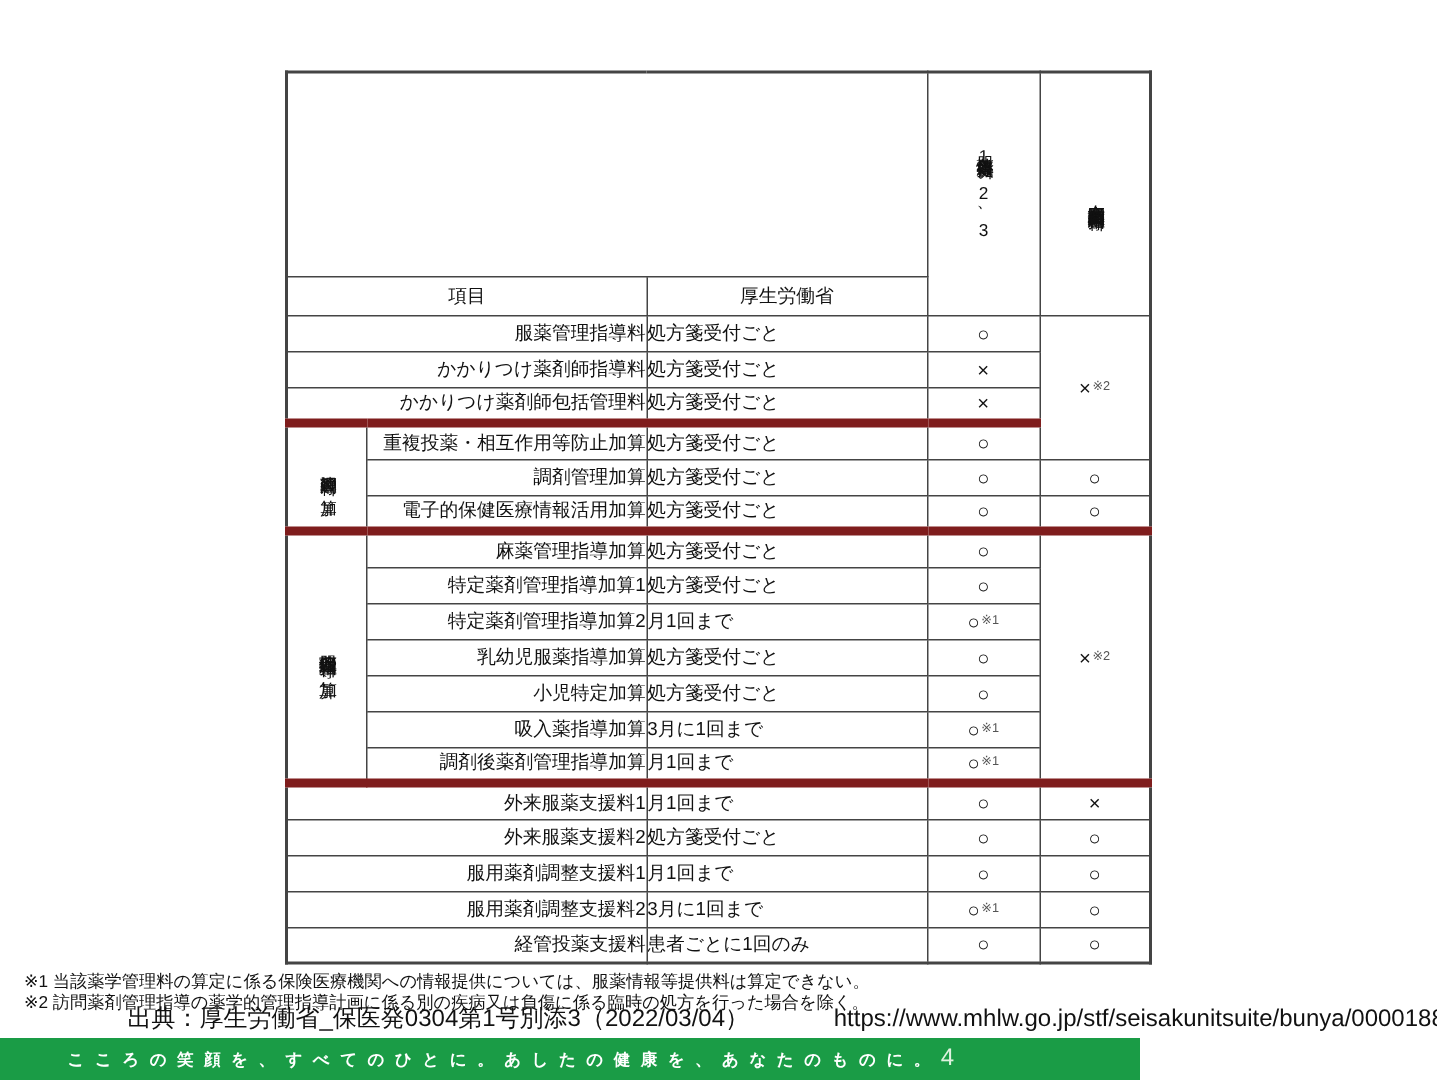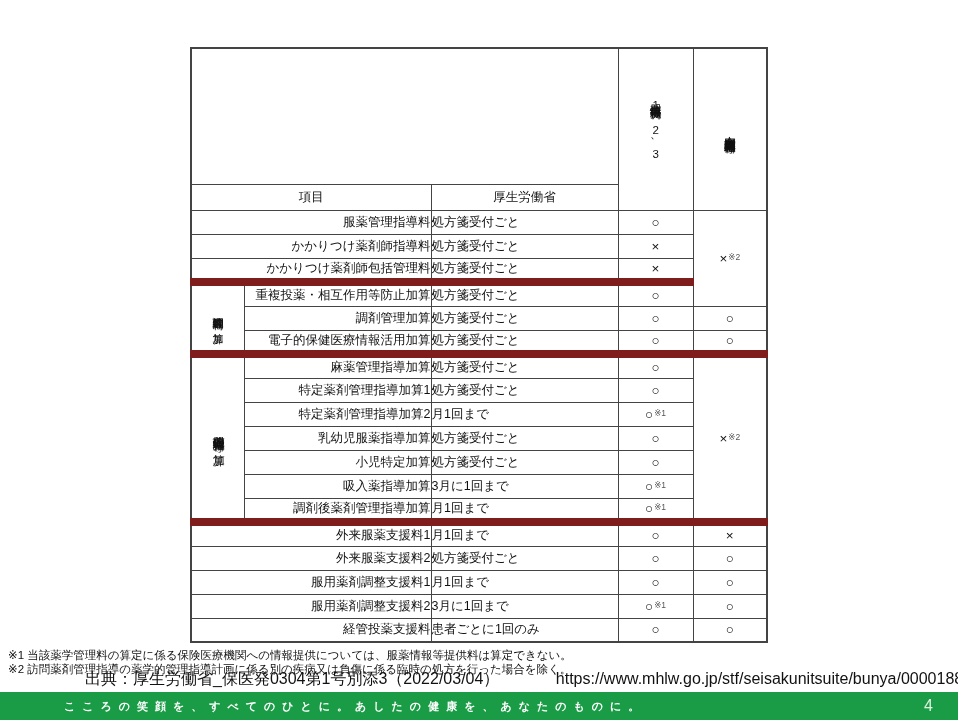--- a/index.html
+++ b/index.html
@@ -50,40 +50,40 @@
   }
   .group-cell { text-align: center; }
   .gv { line-height: 1.15; }
 
   .item-cell  { text-align: right; padding-left: 8px;  }
   .count-cell { text-align: left; padding-left: 14px; }
   .mark-cell  { text-align: center; }
   .mark { font-size: 13.5px; }
   sup.fnref { font-size: 8.5px; color: #555; vertical-align: 3px; margin-left: 1px; }
 
-  tr.section-start > td { border-top: 8px solid #7f1d1d; }
+  tr.section-start > td { border-top: 6px solid #7f1d1d; }
 
   .footnotes {
-    position: absolute; left: 8px; top: 648px;
+    position: absolute; left: 16px; top: 648px;
     font-size: 11.5px; color: #111; line-height: 14px;
     white-space: nowrap;
   }
   .source-line {
     position: absolute; left: 85px; top: 669px;
     font-size: 16px; color: #111; white-space: nowrap;
   }
   .source-url { margin-left: 52px; }
 
   .footer-bar {
     position: absolute; left: 0; top: 692px;
-    width: 958px; height: 28px;
+    width: 760px; height: 28px;
     background: #1a9c46;
-    display: flex; align-items: center; justify-content: space-between;
+    display: flex; align-items: center; justify-content: flex-start;
     box-sizing: border-box;
-    padding: 0 25px 0 64px;
+    padding: 0 25px 0 45px;
   }
   .slogan {
     color: #ffffff; font-size: 11px; font-weight: 700;
     letter-spacing: 7px; white-space: nowrap;
   }
   .page-num { color: #dff2df; font-size: 16px; }
 </style>
 </head>
 <body>
 

